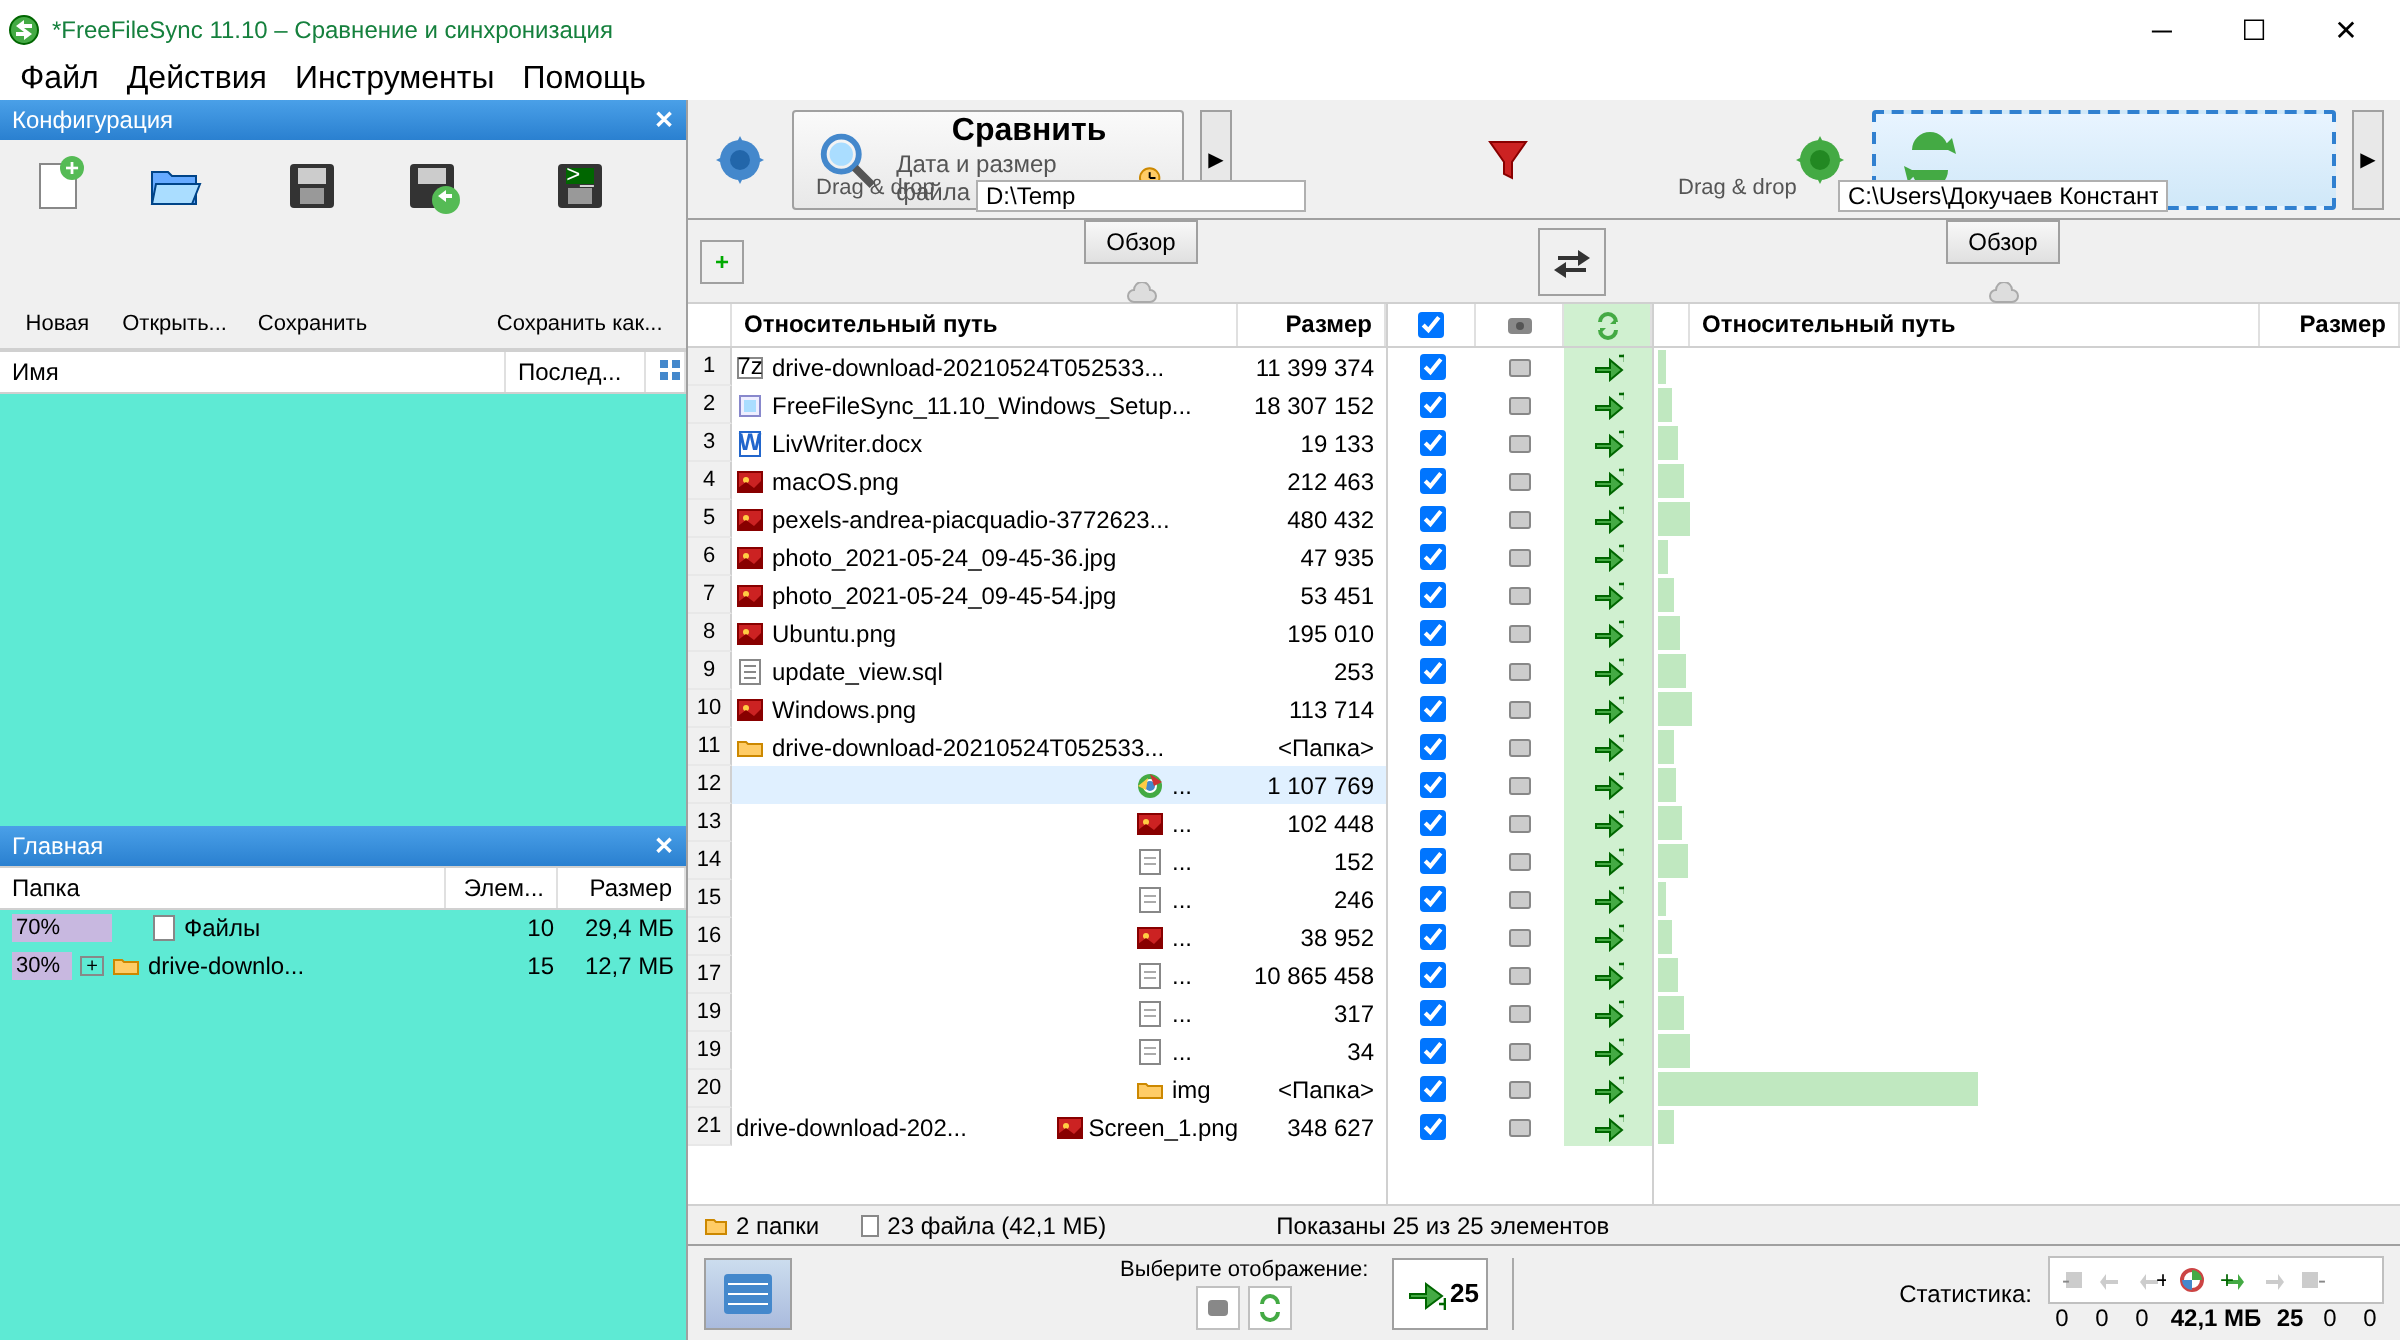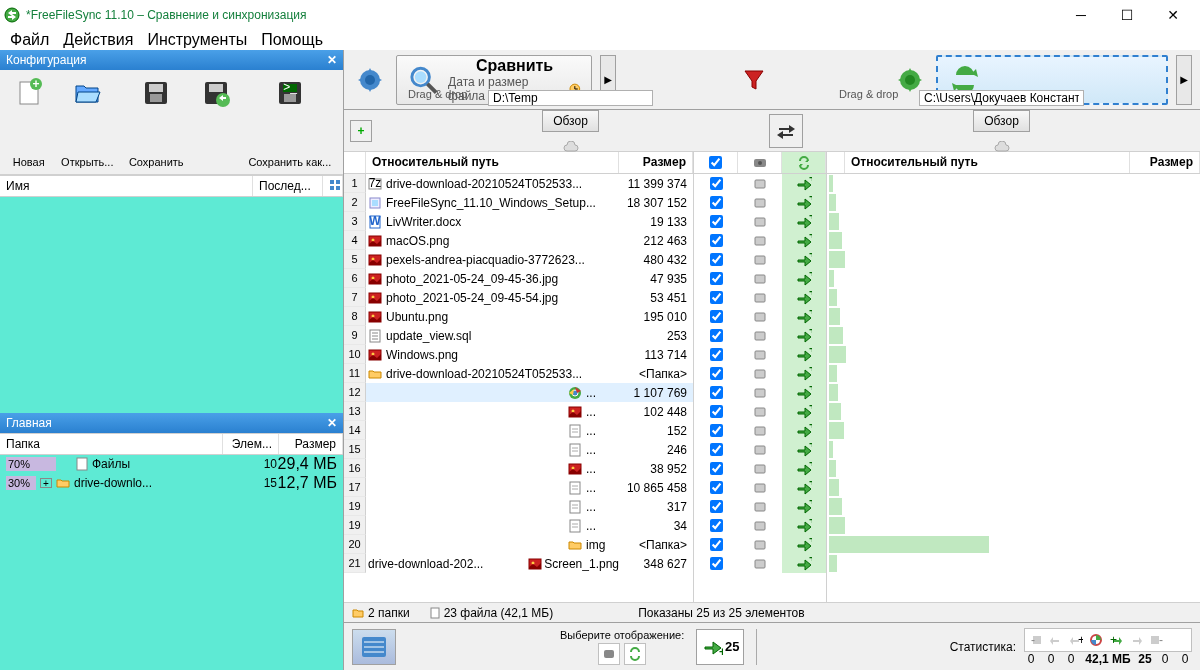--- a/index.html
+++ b/index.html
@@ -19,21 +19,21 @@
 .config-btn { display: flex; flex-direction: column; align-items: center; gap: 2px; cursor: pointer; }
 .config-btn .icon-box { width: 34px; height: 34px; display: flex; align-items: center; justify-content: center; }
 .config-btn span { font-size: 11px; margin-top: 44px; }
 .list-header { display: flex; background: #fff; border-top: 1px solid #d0d0d0; border-bottom: 1px solid #d0d0d0; }
 .list-header .col { padding: 3px 6px; border-right: 1px solid #e0e0e0; font-weight: normal; font-size: 12px; }
 .list-body { flex: 1; background: #5eead4; overflow: auto; }
 .main-row { display: flex; align-items: center; padding: 1px 6px; height: 19px; }
 .main-row .bar { height: 14px; background: #c8b8e0; margin-right: 4px; font-size: 11px; display: flex; align-items: center; padding-left: 2px; }
 .main-row .name { flex: 1; font-size: 12px; padding-left: 4px; display: flex; align-items: center; gap: 4px; }
 .main-row .num { width: 40px; text-align: right; font-size: 12px; }
-.main-row .size { width: 60px; text-align: right; font-size: 16px; }
+.main-row .size { width: 60px; text-align: right; font-size: 12px; }
 .right-panel { flex: 1; display: flex; flex-direction: column; }
 .top-toolbar { height: 60px; background: #f0f0f0; border-bottom: 1px solid #a0a0a0; display: flex; align-items: center; padding: 4px 8px; gap: 8px; }
 .big-btn { height: 50px; border: 1px solid #a0a0a0; background: linear-gradient(to bottom, #fafafa, #e8e8e8); display: flex; align-items: center; padding: 4px 10px; gap: 8px; cursor: pointer; border-radius: 2px; }
 .big-btn.sync { border: 2px dashed #3080d0; background: linear-gradient(to bottom, #e8f4ff, #d0e8f8); }
 .big-btn .btn-text { display: flex; flex-direction: column; align-items: center; }
 .big-btn .btn-title { font-size: 16px; font-weight: bold; }
 .big-btn .btn-sub { font-size: 11px; color: #555; display: flex; align-items: center; gap: 4px; }
 .small-arrow { width: 16px; height: 50px; background: #e8e8e8; border: 1px solid #a0a0a0; display: flex; align-items: center; justify-content: center; font-size: 10px; }
 .path-bar { height: 42px; background: #f0f0f0; display: flex; align-items: center; padding: 0 6px; gap: 6px; border-bottom: 1px solid #d0d0d0; }
 .path-section { flex: 1; display: flex; flex-direction: column; gap: 2px; }

